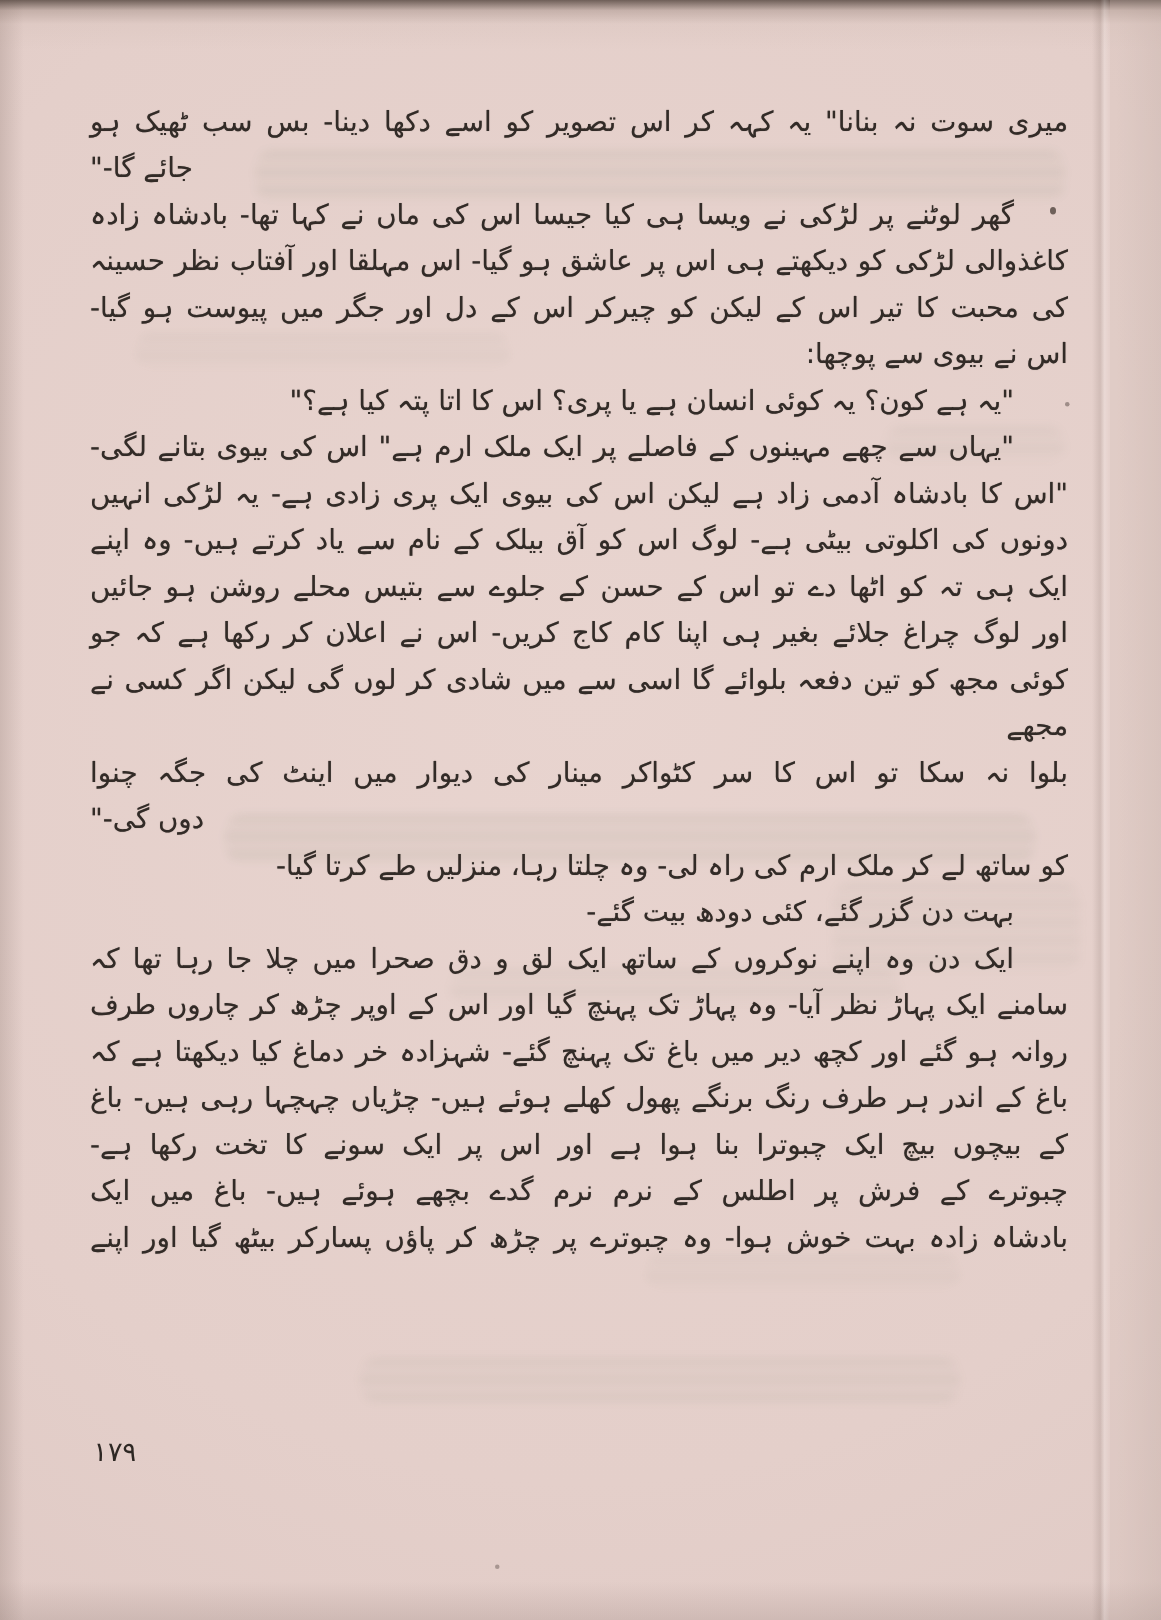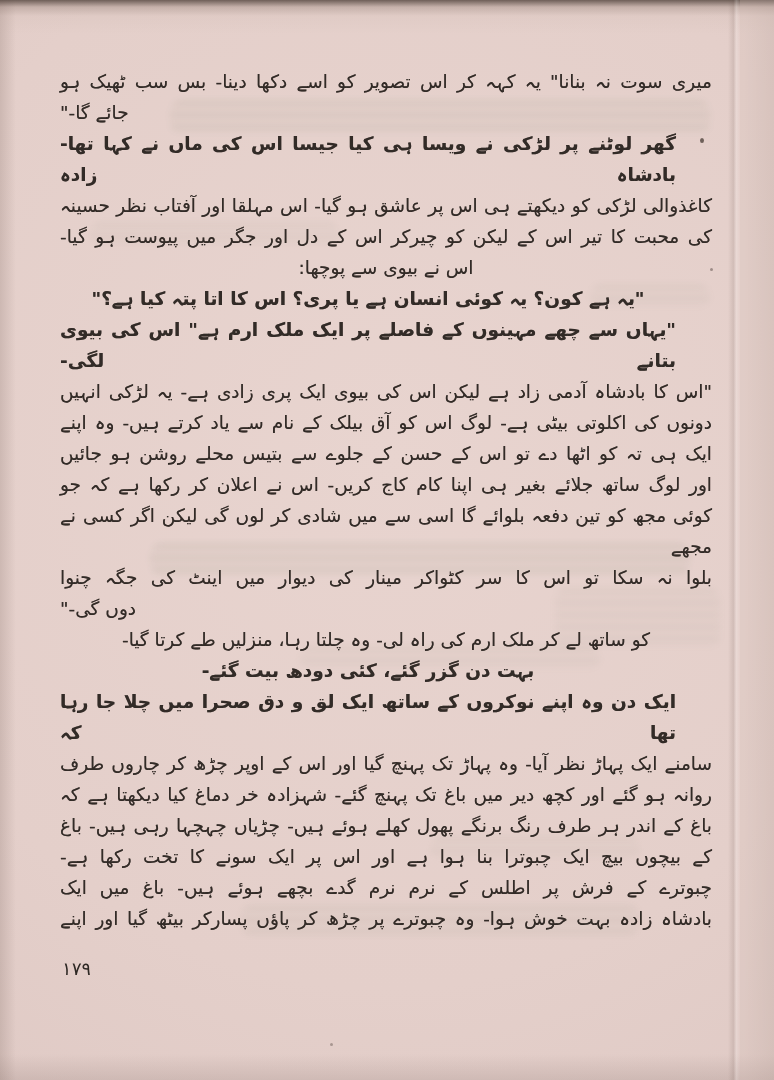--- a/index.html
+++ b/index.html
@@ -27,23 +27,23 @@
   }
   .text-block{
     position:absolute;top:66px;right:62px;width:652px;
     direction:rtl;
     color:#322b27;
     font-size:18.5px;line-height:31px;
     text-shadow:0 0 .5px rgba(50,40,34,.55);
   }
   .line{white-space:nowrap;}
   .line.j{white-space:normal;text-align:justify;text-align-last:justify;}
-  .line.r{text-align:center;}
+  .line.r{text-align:right;}
   .line.l{text-align:left;}
-  .line.ind{padding-right:36px;font-weight:bold;}
+  .line.ind{padding-right:36px;}
   .page-number{
     position:absolute;left:62px;top:958px;
     color:#2e2824;font-size:18px;
     font-family:"DejaVu Sans", sans-serif;
     transform:skewX(-4deg);
   }
   
   .artifact{
     position:absolute;border-radius:12px;
     background:repeating-linear-gradient(180deg, rgba(122,128,108,.14) 0 6px, rgba(122,128,108,.04) 6px 12px);
@@ -87,21 +87,21 @@
       <div class="line l">جائے گا-"</div>
       <div class="line j ind">گھر لوٹنے پر لڑکی نے ویسا ہی کیا جیسا اس کی ماں نے کہا تھا- بادشاہ زادہ</div>
       <div class="line j">کاغذوالی لڑکی کو دیکھتے ہی اس پر عاشق ہو گیا- اس مہلقا اور آفتاب نظر حسینہ</div>
       <div class="line j">کی محبت کا تیر اس کے لیکن کو چیرکر اس کے دل اور جگر میں پیوست ہو گیا-</div>
       <div class="line r">اس نے بیوی سے پوچھا:</div>
       <div class="line r ind">"یہ ہے کون؟ یہ کوئی انسان ہے یا پری؟ اس کا اتا پتہ کیا ہے؟"</div>
       <div class="line j ind">"یہاں سے چھے مہینوں کے فاصلے پر ایک ملک ارم ہے" اس کی بیوی بتانے لگی-</div>
       <div class="line j">"اس کا بادشاہ آدمی زاد ہے لیکن اس کی بیوی ایک پری زادی ہے- یہ لڑکی انہیں</div>
       <div class="line j">دونوں کی اکلوتی بیٹی ہے- لوگ اس کو آق بیلک کے نام سے یاد کرتے ہیں- وہ اپنے</div>
       <div class="line j">ایک ہی تہ کو اٹھا دے تو اس کے حسن کے جلوے سے بتیس محلے روشن ہو جائیں</div>
-      <div class="line j">اور لوگ ساتھ جلائے بغیر ہی اپنا کام کاج کریں- اس نے اعلان کر رکھا ہے کہ جو</div>
+      <div class="line j">اور لوگ چراغ جلائے بغیر ہی اپنا کام کاج کریں- اس نے اعلان کر رکھا ہے کہ جو</div>
       <div class="line j">کوئی مجھ کو تین دفعہ بلوائے گا اسی سے میں شادی کر لوں گی لیکن اگر کسی نے مجھے</div>
       <div class="line j">بلوا نہ سکا تو اس کا سر کٹواکر مینار کی دیوار میں اینٹ کی جگہ چنوا</div>
       <div class="line l">دوں گی-"</div>
       <div class="line r">کو ساتھ لے کر ملک ارم کی راہ لی- وہ چلتا رہا، منزلیں طے کرتا گیا-</div>
       <div class="line r ind">بہت دن گزر گئے، کئی دودھ بیت گئے-</div>
       <div class="line j ind">ایک دن وہ اپنے نوکروں کے ساتھ ایک لق و دق صحرا میں چلا جا رہا تھا کہ</div>
       <div class="line j">سامنے ایک پہاڑ نظر آیا- وہ پہاڑ تک پہنچ گیا اور اس کے اوپر چڑھ کر چاروں طرف</div>
       <div class="line j">روانہ ہو گئے اور کچھ دیر میں باغ تک پہنچ گئے- شہزادہ خر دماغ کیا دیکھتا ہے کہ</div>
       <div class="line j">باغ کے اندر ہر طرف رنگ برنگے پھول کھلے ہوئے ہیں- چڑیاں چہچہا رہی ہیں- باغ</div>
       <div class="line j">کے بیچوں بیچ ایک چبوترا بنا ہوا ہے اور اس پر ایک سونے کا تخت رکھا ہے-</div>

